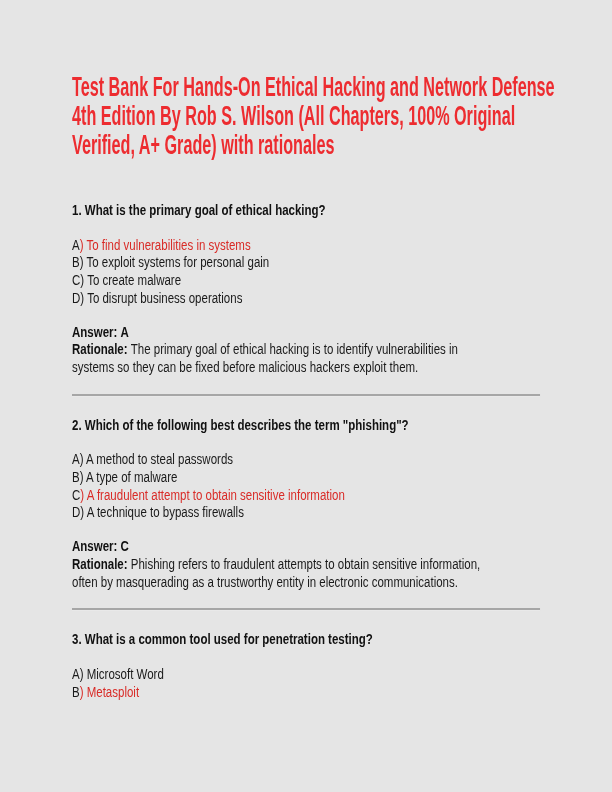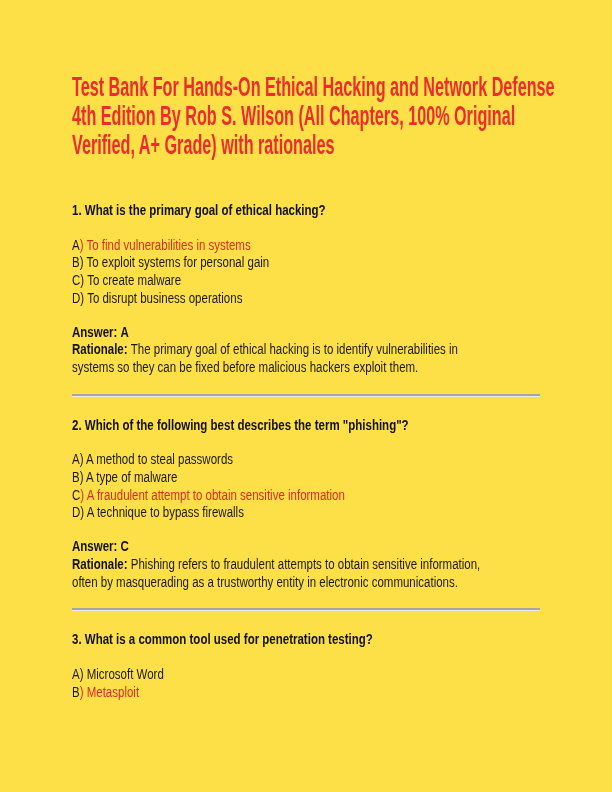--- a/index.html
+++ b/index.html
@@ -1,20 +1,20 @@
 <!DOCTYPE html>
 <html style="--title-color: #ed2c30; --highlight-color: #d92b27;"><head>
 <meta charset="utf-8">
 <style>
   html, body { margin: 0; padding: 0; background: #ffffff; }
   .page {
     position: relative;
     width: 612px;
     height: 792px;
-    background: #fde047;
+    background: #e5e5e5;
     overflow: hidden;
     font-family: "Liberation Sans", sans-serif;
     color: #1a1a1a;
   }
   .content {
     position: absolute;
     left: 72px;
     top: 0;
     width: 570px;
     transform: scaleX(0.8211);

